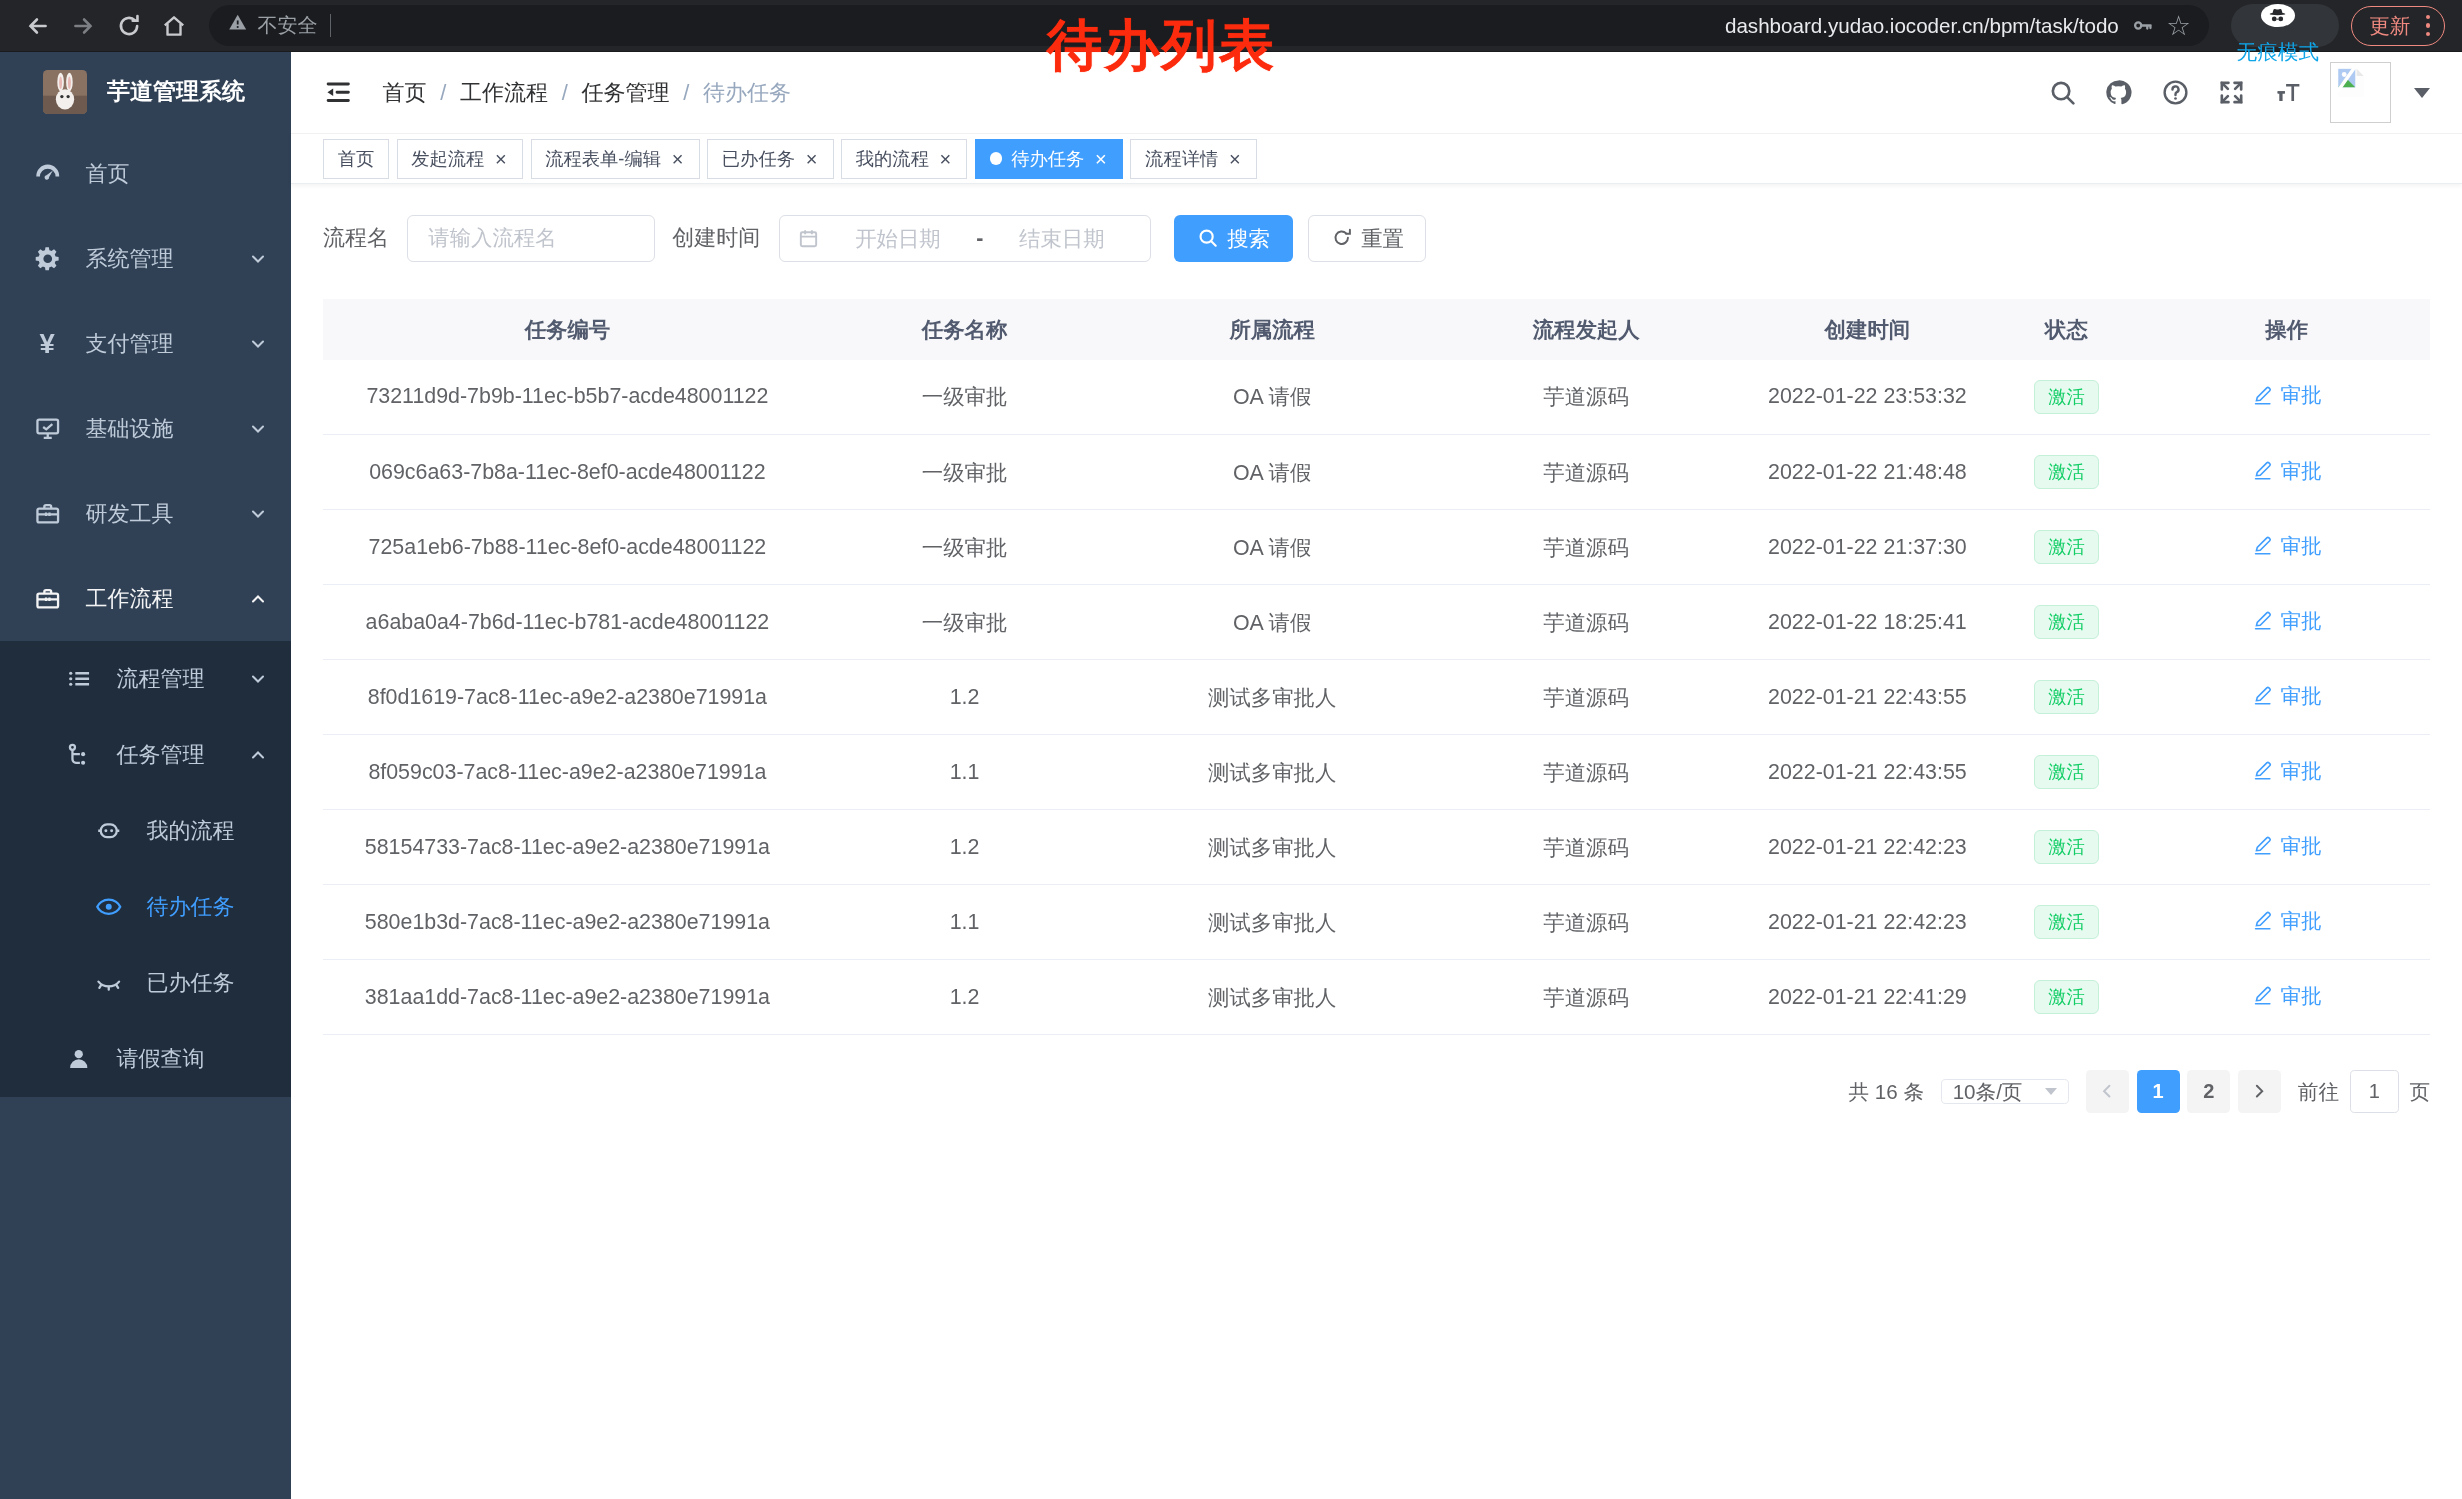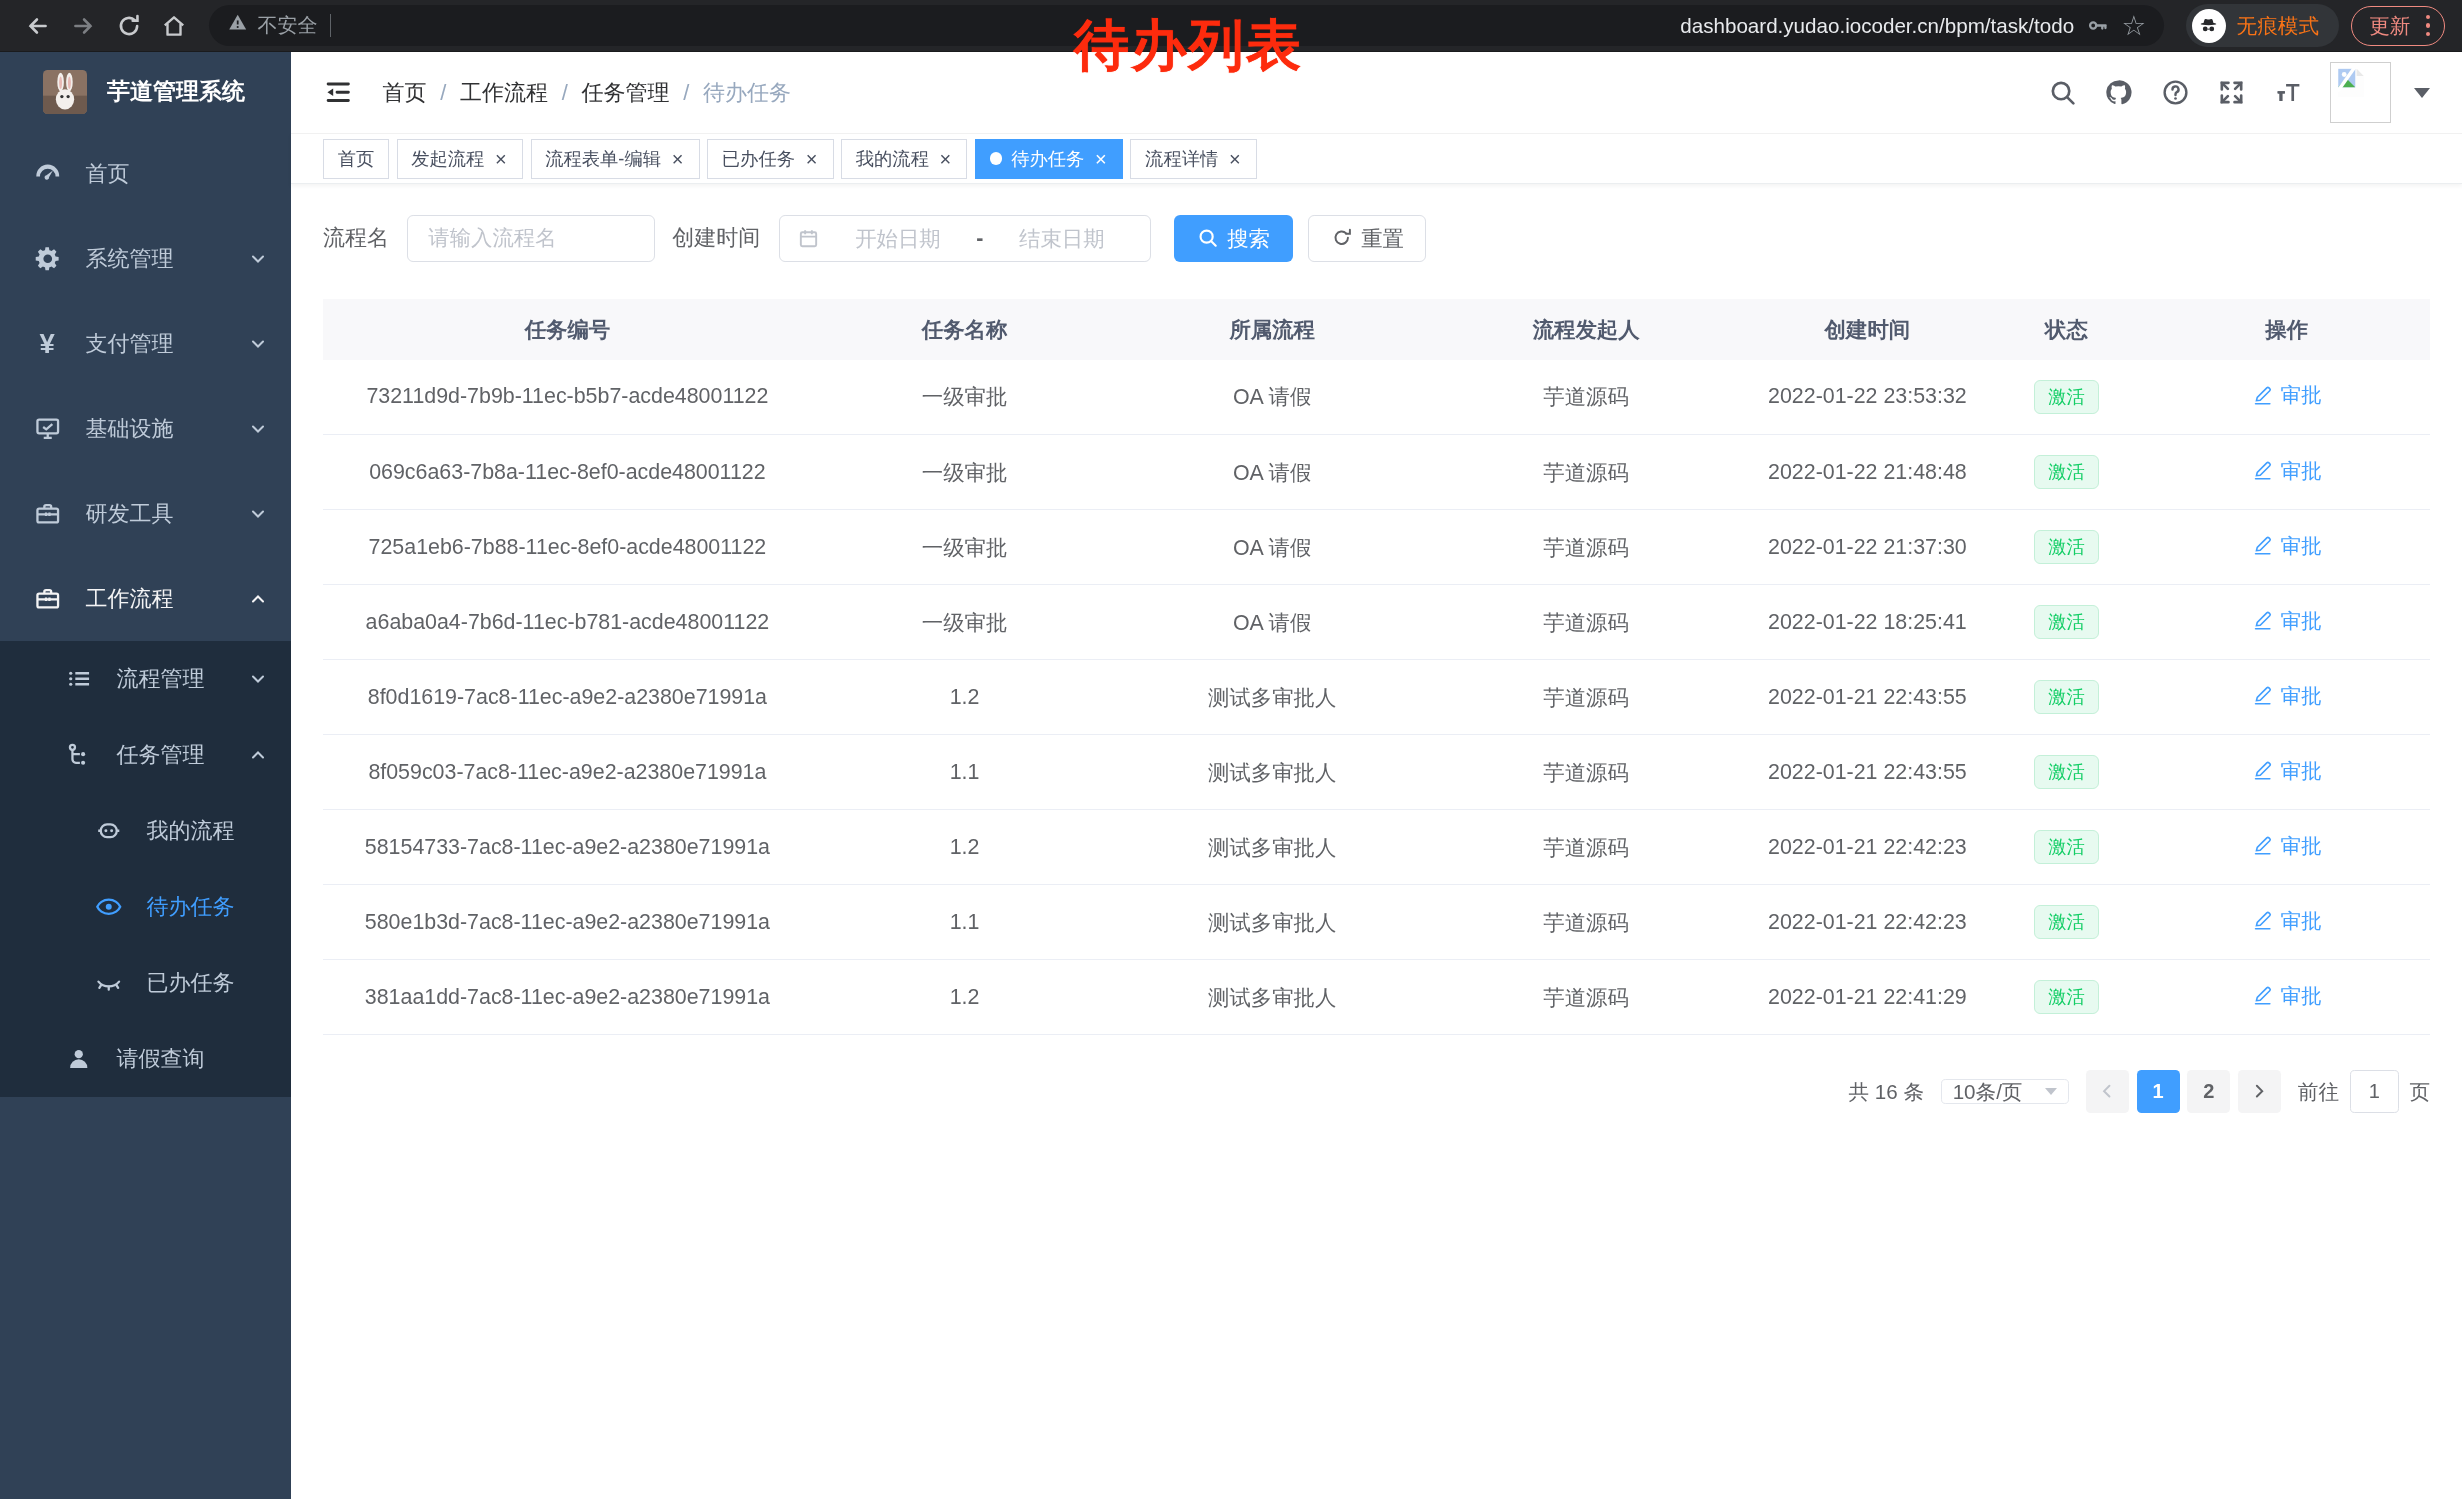--- a/index.html
+++ b/index.html
@@ -17,31 +17,31 @@
   .omnibox { flex:1; height:41px; background:#1b1c1f; border-radius:20.6px; margin:0 9.2px;
     display:flex; align-items:center; padding:0 18.3px; gap:12.2px; min-width:0;text-align:right;}
   .omnibox .sec { color:#9aa0a6; font-size:20px; display:flex; align-items:center; gap:9.2px;}
   .omnibox .warn svg { width:21.4px; height:21.4px; }
   .omnibox .divider { width:1.5px; height:23px; background:#5f6368; }
   .omnibox .url { color:#e8eaed; font-size:20.6px; flex:1; white-space:nowrap; overflow:hidden;}
   .omnibox .ob-ic { color:#9aa0a6; display:flex; align-items:center;}
   .omnibox .ob-ic svg { width:23px; height:23px;}
   .omnibox .star { font-size:27.5px; line-height:1; color:#9aa0a6;}
   .incog-chip { height:43px; border-radius:21.4px; background:#323539; display:flex; align-items:center;
-    gap:10.7px; padding:0 20px 0 6.1px; color:#f97316; font-size:20.6px; margin:0 7.6px; flex-shrink:0;}
+    gap:10.7px; padding:0 20px 0 6.1px; color:#0ea5e9; font-size:20.6px; margin:0 7.6px; flex-shrink:0;flex-direction:column;}
   .incog-ic { width:34px; height:34px; border-radius:50%; background:#fff; display:flex;
     align-items:center; justify-content:center;}
   .incog-ic svg { width:23px; height:23px; fill:#27282b;}
   .update-pill { height:40px; border:1.5px solid #f08a80; border-radius:20px; color:#f08a80;
     display:flex; align-items:center; gap:12.2px; padding:0 10.7px 0 17px; font-size:20.6px; flex-shrink:0;}
   .vdots { display:flex; flex-direction:column; gap:3.8px; padding:3.1px;}
   .vdots i { width:4.6px; height:4.6px; border-radius:50%; background:#f08a80; display:block;}
 
   
-  .annotation { position:absolute; left:1074px; top:9.2px; z-index:99; color:#fd2b0d;
+  .annotation { position:absolute; left:1047px; top:9.2px; z-index:99; color:#fd2b0d;
     font-size:55px; font-weight:700; letter-spacing:2.3px; text-shadow:0 0 0.8px #fd2b0d;}
 
   
   .app { position:absolute; top:52px; left:0; width:2462px; height:1448px; display:flex;}
 
   
   .sidebar { width:291px; background:#304156; flex-shrink:0; display:flex; flex-direction:column;}
   .logo-row { height:79px; display:flex; align-items:center; padding-left:43px; gap:20px;}
   .logo-img { width:44px; height:44px; border-radius:4.6px; overflow:hidden; flex-shrink:0;}
   .logo-img svg { width:100%; height:100%; display:block;}

